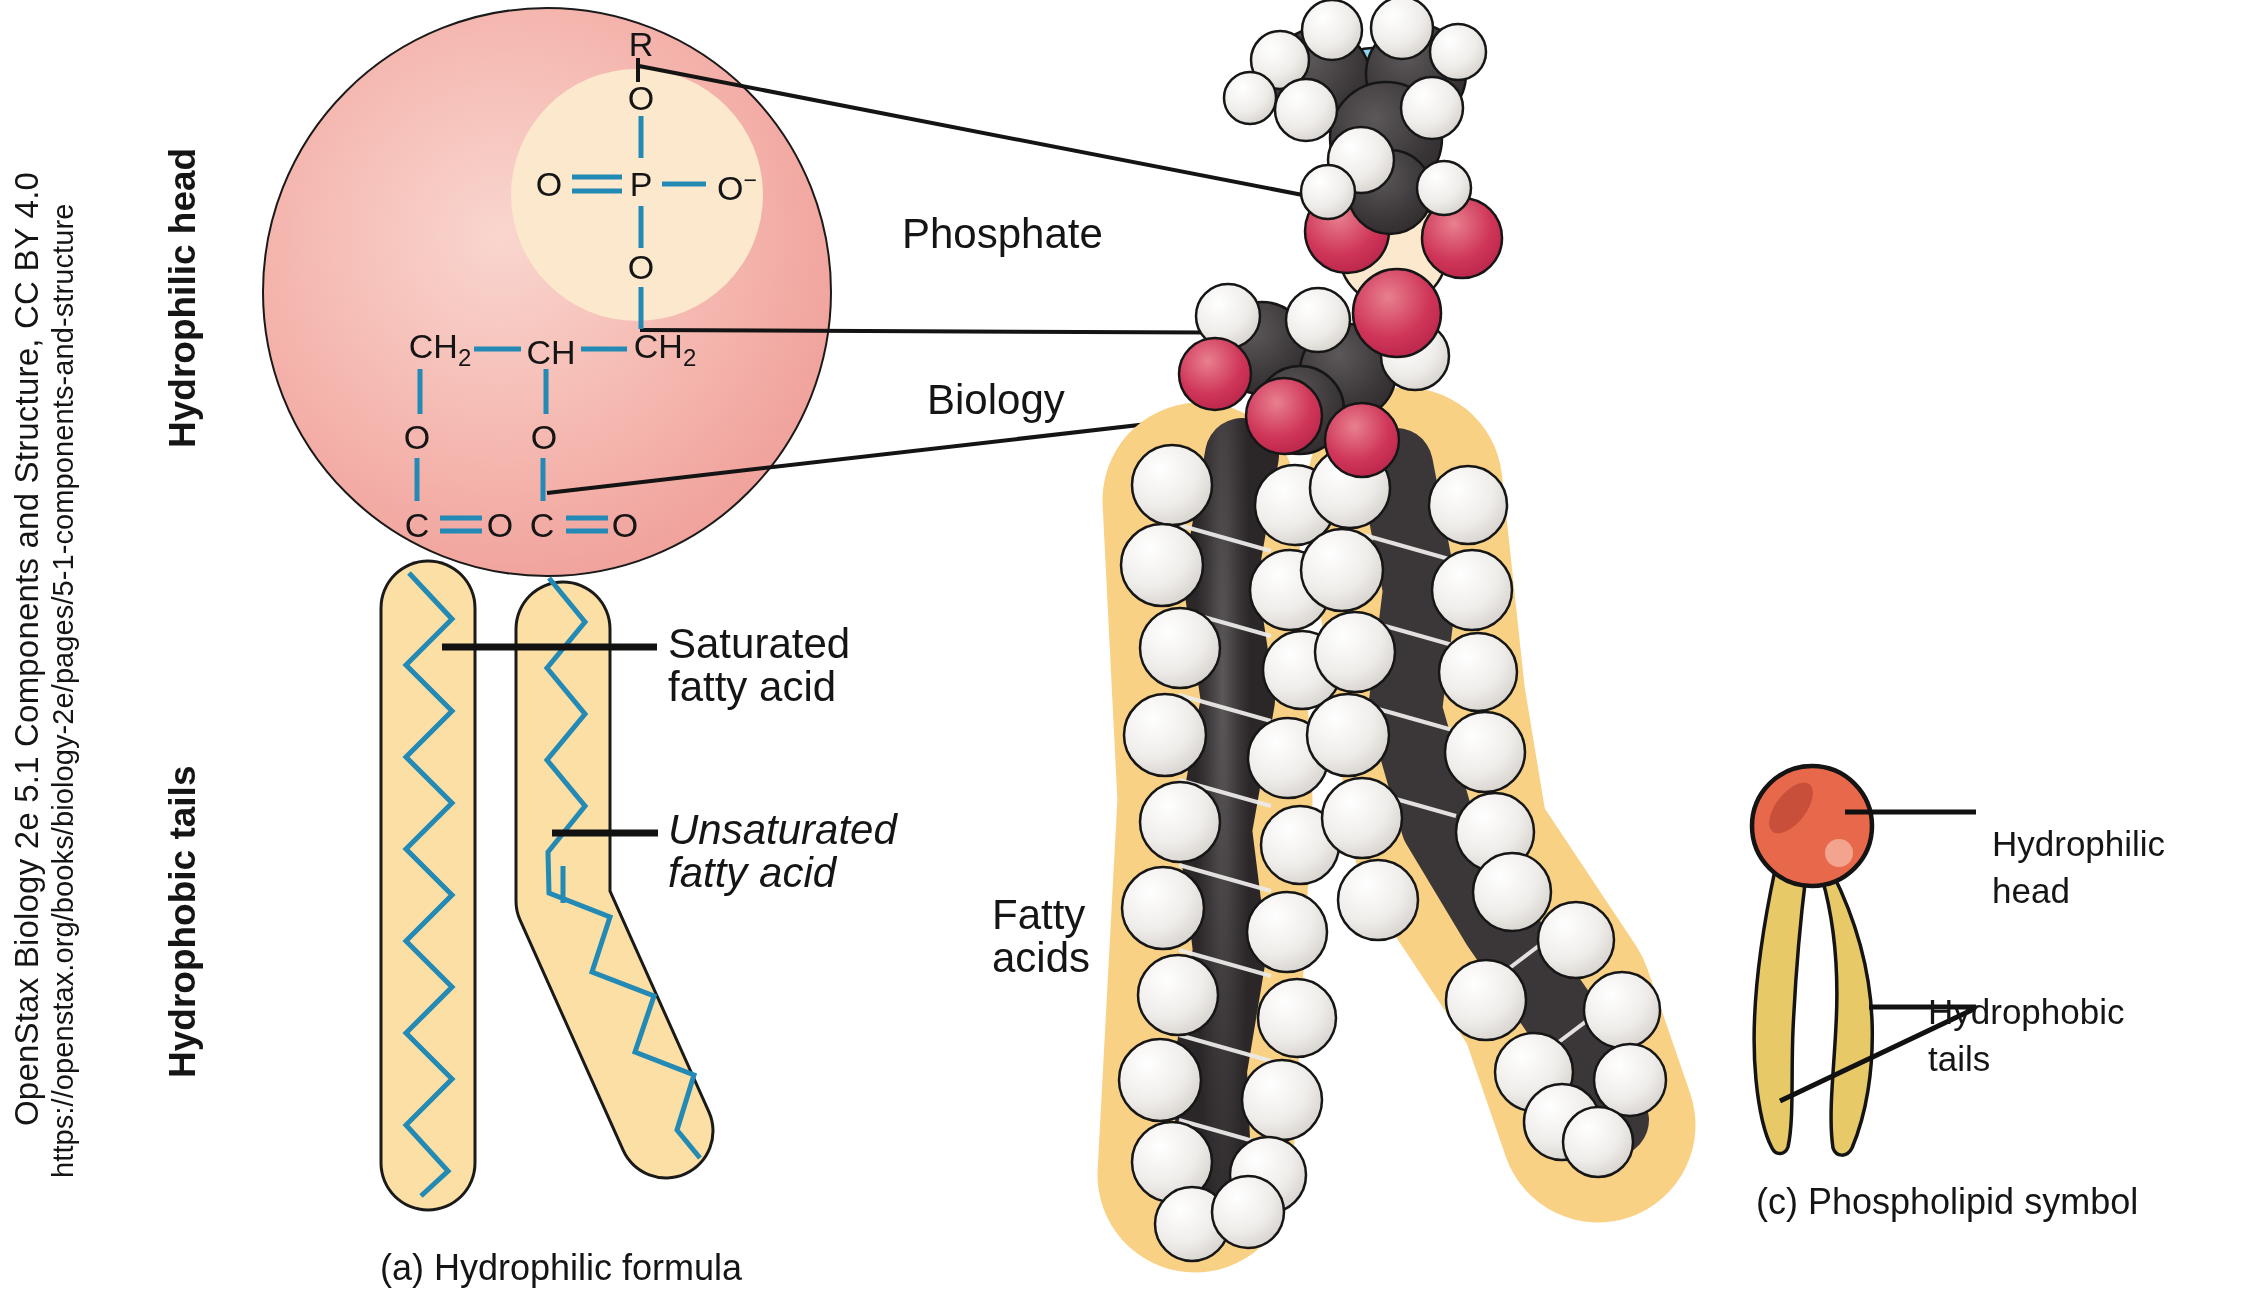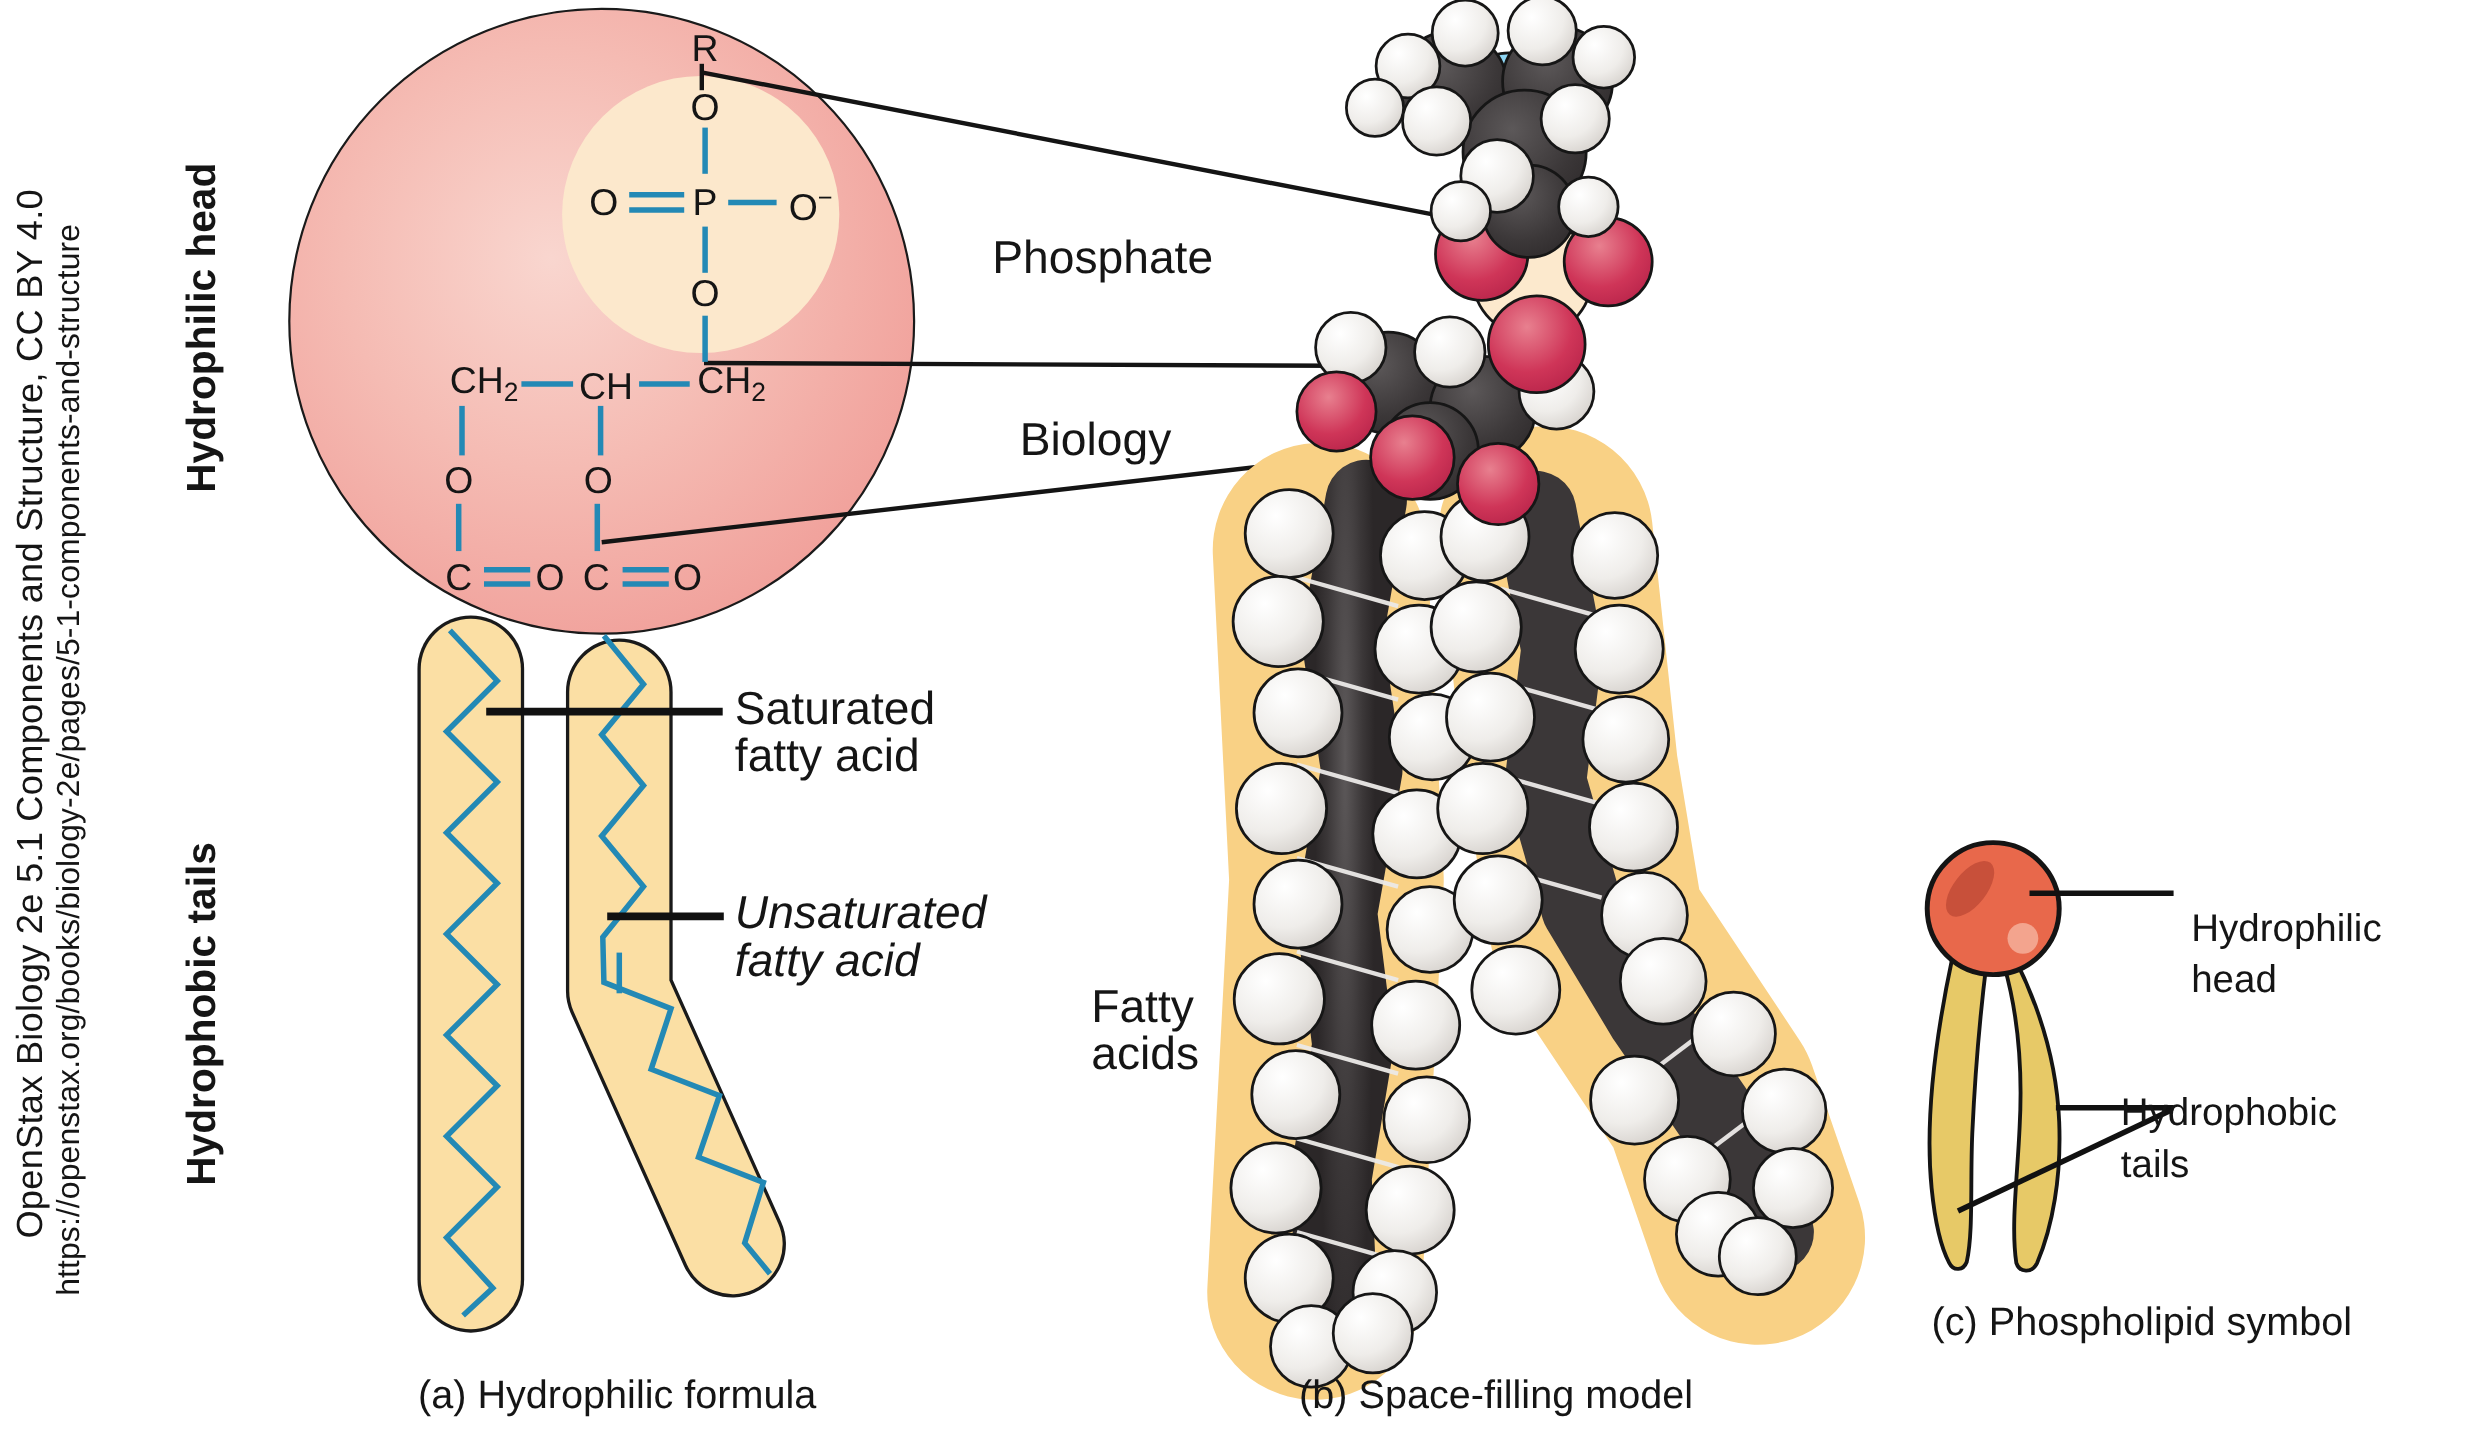--- a/index.html
+++ b/index.html
@@ -235,16 +235,15 @@
 <div class="lbl2" style="left:1992px;top:785px;margin-top:35px;">
       <div>Hydrophilic</div>
       <div>head</div>
     </div>
 <div class="lbl2" style="left:1928px;top:988px;">
       <div>Hydrophobic</div>
       <div>tails</div>
     </div>
 
 <div class="cap" style="left:380px;top:1247px;">(a) Hydrophilic formula</div>
-<div class="cap" style="left:1181px;top:1247px;">(b) Space-filling model</div>
 <div class="cap" style="left:1756px;top:1181px;">(c) Phospholipid symbol</div>
 
 </div>
 
 </body></html>

